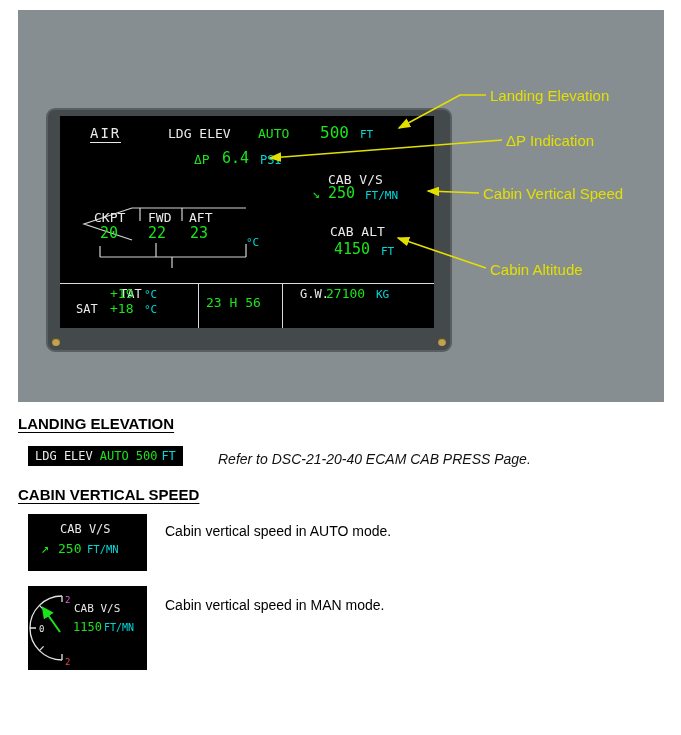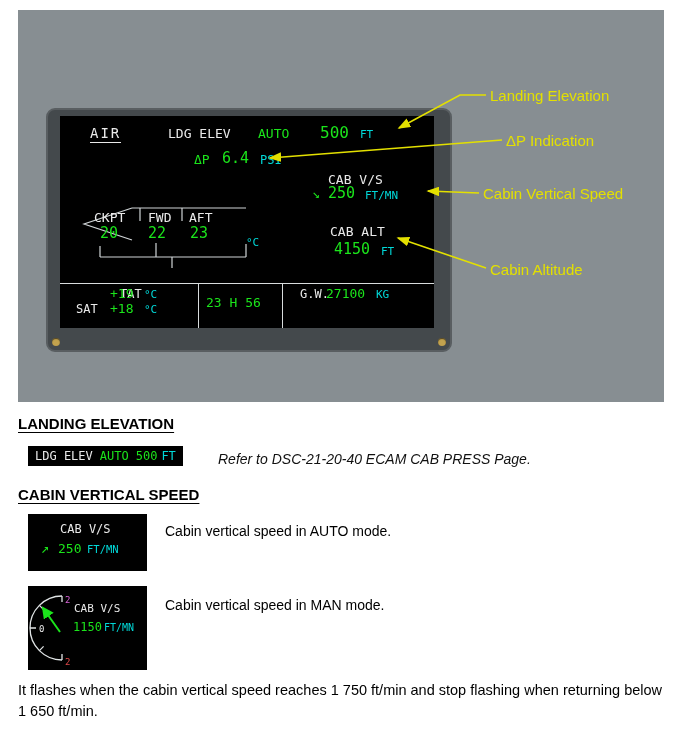--- a/index.html
+++ b/index.html
@@ -145,15 +145,14 @@
       <text x="11" y="46" font-size="9" fill="#e9e9e9">0</text>
       <text x="37" y="79" font-size="9" fill="#e04848">2</text>
       <line x1="32" y1="46" x2="15" y2="22" stroke="#1be41b" stroke-width="2" marker-end="url(#gah)"></line>
     </svg>
     <span class="scr w" style="left:46px;top:17px;font-size:11px;">CAB V/S</span>
     <span class="scr g" style="left:45px;top:35px;font-size:12px;">1150</span>
     <span class="scr c" style="left:76px;top:37px;font-size:10px;">FT/MN</span>
   </div>
   <div class="caption" style="left:165px;top:597px;">Cabin vertical speed in MAN mode.</div>
 
-  <div class="flash" style="left:18px;top:680px;">It flashes when the cabin vertical speed reaches 1 750 ft/min and stop flashing when returning below 1 650 ft/min.</div>
 
 </div>
 
 </body></html>

